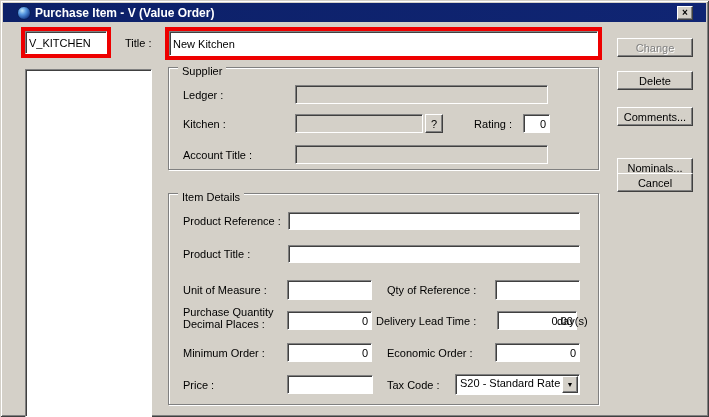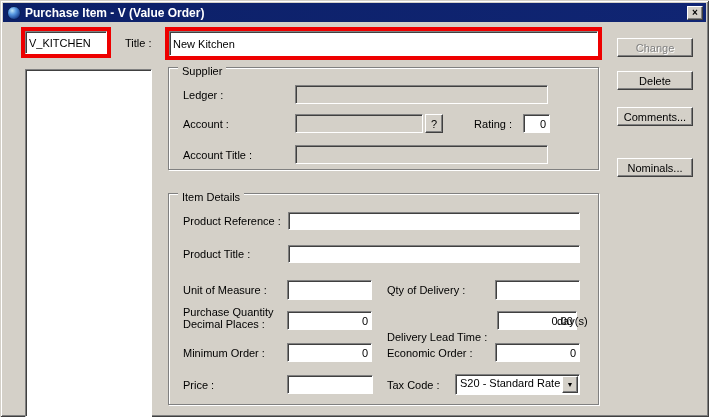--- a/index.html
+++ b/index.html
@@ -7,21 +7,21 @@
   .window {
     position:relative; width:709px; height:417px; background:#d4d0c8;
     font-family:"Liberation Sans", sans-serif; font-size:11px; color:#000;
     overflow:hidden;
     box-shadow: inset 1px 1px 0 #d4d0c8, inset -1px -1px 0 #404040,
                 inset 2px 2px 0 #ffffff, inset -2px -2px 0 #808080;
   }
   .titlebar {
     position:absolute; left:3px; top:3px; right:3px; height:19px;
     background:linear-gradient(90deg,#0c2068,#102573);
-    display:flex; align-items:center; padding:0 2px;
+    display:flex; align-items:center; padding:0 12px;
   }
   .app-icon {
     width:14px; height:14px; border-radius:50%; margin:0 4px 0 2px; flex:none;
     background:radial-gradient(circle at 35% 30%, #bfe4f7 0%, #5596e0 35%, #0b2a7a 85%);
     border:1px solid #09205a;
   }
   .titlebar-title { color:#fff; font-weight:bold; font-size:12px; flex:1; white-space:nowrap; overflow:hidden; }
   .raised {
     background:#d4d0c8;
     border:1px solid; border-color:#ffffff #404040 #404040 #ffffff;
@@ -90,21 +90,21 @@
   </div>
 
   <div class="listbox sunken-white"></div>
 
   <div class="groupbox" style="left:168px; top:67px; width:431px; height:103px;"></div>
   <div class="legend" style="left:178px; top:61px;">Supplier</div>
 
   <div class="lbl" style="left:183px; top:85px; width:104px; height:19px;">Ledger :</div>
   <input class="field sunken-gray" style="left: 295px; top: 85px; width: 253px; height: 19px;" readonly="" value="">
 
-  <div class="lbl" style="left:183px; top:114px; width:104px; height:19px;">Account :</div>
+  <div class="lbl" style="left:183px; top:114px; width:104px; height:19px;">Kitchen :</div>
   <input class="field sunken-gray" style="left: 295px; top: 114px; width: 128px; height: 19px;" readonly="" value="">
   <div class="btn raised" style="left:425px; top:114px; width:18px; height:19px;">
       <span>?</span>
     </div>
   <div class="lbl right" style="left:468px; top:114px; width:44px; height:19px;">Rating :</div>
   <input class="field num sunken-white" style="left: 523px; top: 114px; width: 27px; height: 19px;" value="0">
 
   <div class="lbl" style="left:183px; top:145px; width:104px; height:19px;">Account Title :</div>
   <input class="field sunken-gray" style="left: 295px; top: 145px; width: 253px; height: 19px;" readonly="" value="">
 
@@ -112,29 +112,29 @@
   <div class="legend" style="left:178px; top:187px;">Item Details</div>
 
   <div class="lbl" style="left:183px; top:212px; width:104px; height:18px;">Product Reference :</div>
   <input class="field sunken-white" style="left: 288px; top: 212px; width: 292px; height: 18px;" value="">
 
   <div class="lbl" style="left:183px; top:245px; width:104px; height:18px;">Product Title :</div>
   <input class="field sunken-white" style="left: 288px; top: 245px; width: 292px; height: 18px;" value="">
 
   <div class="lbl" style="left:183px; top:280px; width:104px; height:20px;">Unit of Measure :</div>
   <input class="field sunken-white" style="left: 287px; top: 280px; width: 85px; height: 20px;" value="">
-  <div class="lbl" style="left:387px; top:280px; width:108px; height:20px;">Qty of Delivery :</div>
+  <div class="lbl" style="left:387px; top:280px; width:108px; height:20px;">Qty of Reference :</div>
   <input class="field sunken-white" style="left: 495px; top: 280px; width: 85px; height: 20px;" value="">
 
   <div class="lbl2" style="left:171px; top:306px;margin-left:12px;">
     <span>Purchase Quantity</span>
     <span>Decimal Places :</span>
   </div>
   <input class="field num sunken-white" style="left: 287px; top: 311px; width: 85px; height: 19px;" value="0">
-  <div class="lbl" style="left:387px; top:311px; width:108px; height:19px;margin-top:16px;">Delivery Lead Time :</div>
+  <div class="lbl" style="left:376px; top:311px; width:108px; height:19px;">Delivery Lead Time :</div>
   <input class="field num sunken-white" style="left: 497px; top: 311px; width: 80px; height: 19px;" value="0.00">
   <div class="lbl" style="left:557px; top:311px; width:40px; height:19px;">day(s)</div>
 
   <div class="lbl" style="left:183px; top:343px; width:104px; height:19px;">Minimum Order :</div>
   <input class="field num sunken-white" style="left: 287px; top: 343px; width: 85px; height: 19px;" value="0">
   <div class="lbl" style="left:387px; top:343px; width:108px; height:19px;">Economic Order :</div>
   <input class="field num sunken-white" style="left: 495px; top: 343px; width: 85px; height: 19px;" value="0">
 
   <div class="lbl" style="left:183px; top:375px; width:104px; height:19px;">Price :</div>
   <input class="field sunken-white" style="left: 287px; top: 375px; width: 86px; height: 19px;" value="">
@@ -149,14 +149,17 @@
     </div>
   <div class="btn raised" style="top:107px;">
       <span>Comments...</span>
     </div>
   <div class="btn raised" style="top:71px;">
       <span>Delete</span>
     </div>
   <div class="btn raised" style="top:158px;">
       <span>Nominals...</span>
     </div>
+  <div class="btn raised" style="top:173px;">
+      <span>Cancel</span>
+    </div>
 
 </div>
 
 </body></html>

